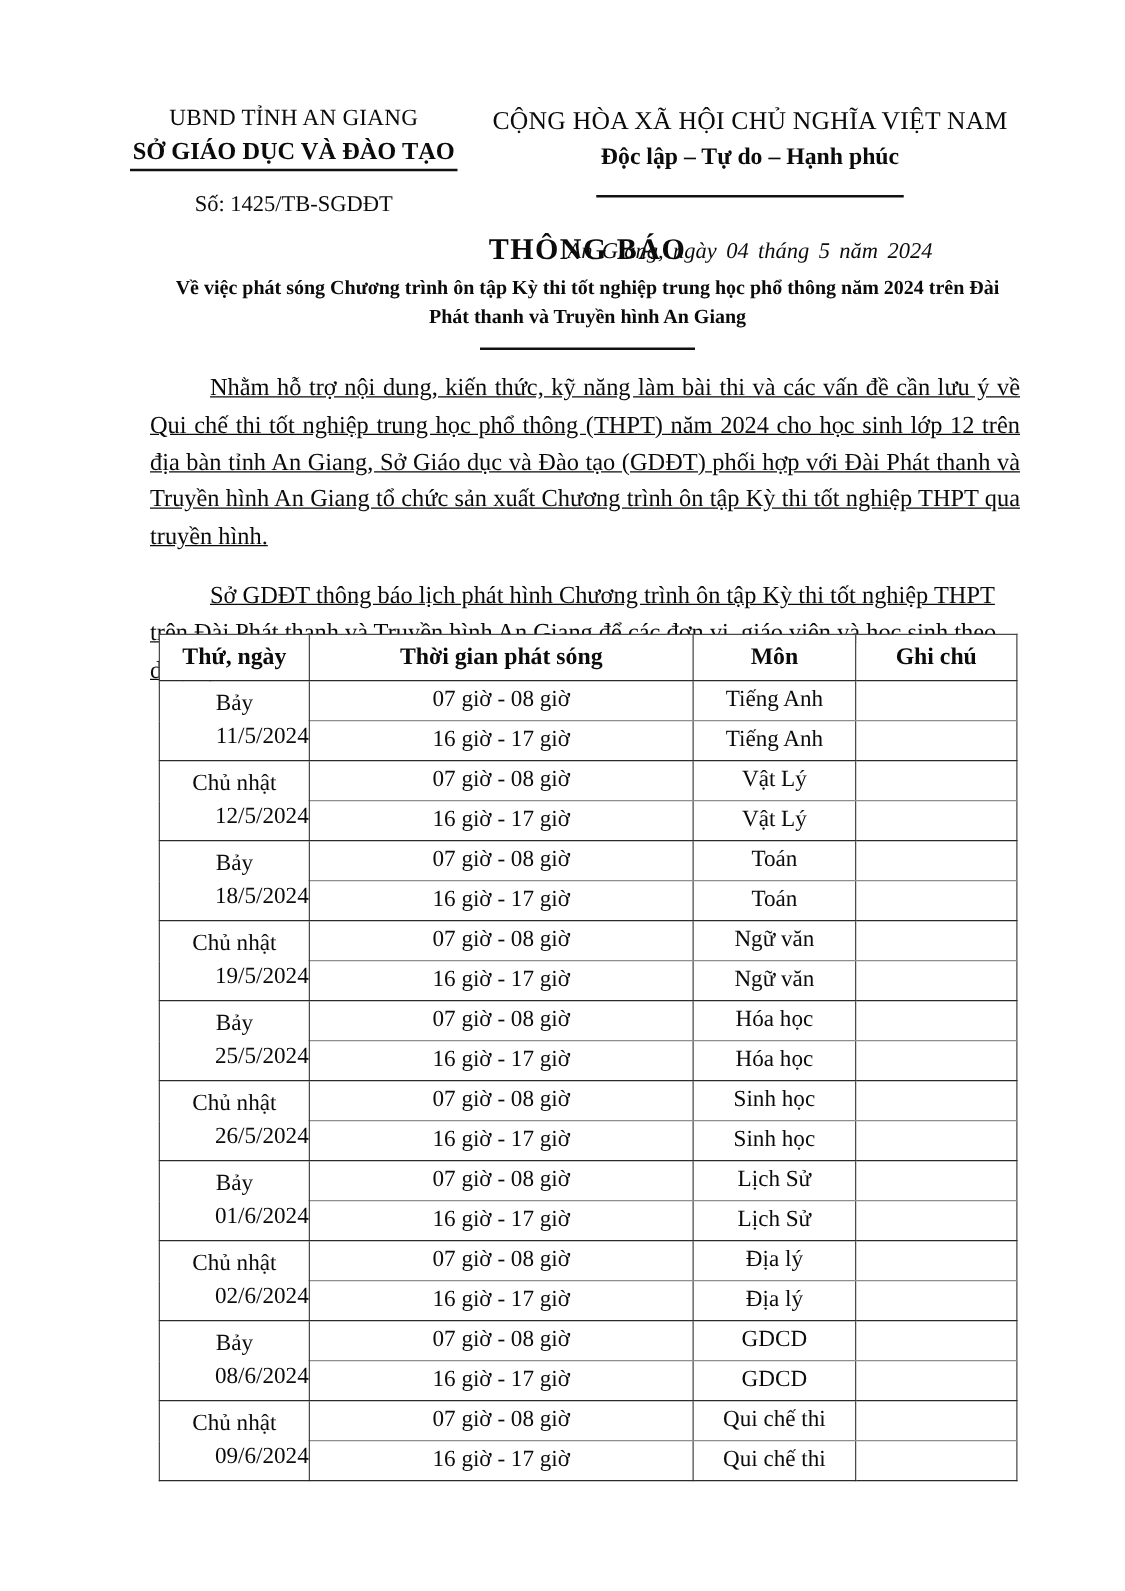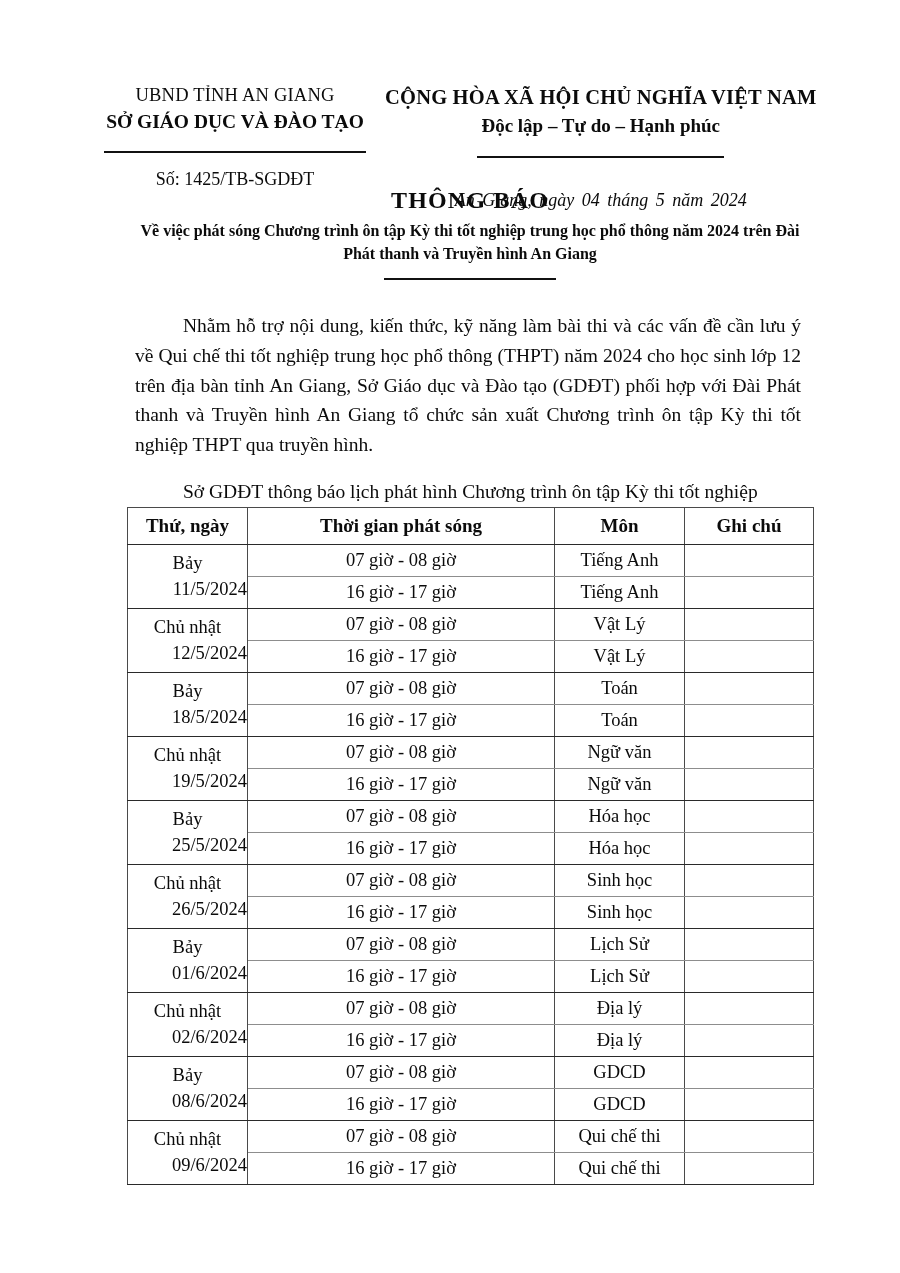--- a/index.html
+++ b/index.html
@@ -50,36 +50,35 @@
     line-height: 1.28;
     white-space: nowrap;
   }
   .lh-org2 {
     font-size: 19.5px;
     font-weight: bold;
     line-height: 1.3;
     white-space: nowrap;
     display: inline-block;
     border-bottom: 2px solid #111;
-    padding: 0 2px 17px 2px;
+    padding: 0 2px 1px 2px;
   }
   .lh-org2-wrap { margin-top: 1px; }
   .lh-number {
     font-size: 18px;
     margin-top: 16px;
     white-space: nowrap;
   }
 
   .lh-country {
     font-size: 20.5px;
-    font-weight: bold;
+    font-weight: normal;
     letter-spacing: 0.2px;
     line-height: 1.3;
     white-space: nowrap;
-    text-align: right;
   }
   .lh-motto {
     font-size: 19px;
     font-weight: bold;
     line-height: 1.3;
     white-space: nowrap;
     display: inline-block;
     border-bottom: 2px solid #111;
     padding: 0 4px 18px 4px;
   }
@@ -125,21 +124,22 @@
     position: absolute;
     left: 120px;
     top: 296px;
     width: 696px;
   }
   .para {
     font-size: 19.5px;
     line-height: 1.53;
     text-align: justify;
     text-indent: 48px;
-    margin: 15px;
+    margin: 0;
+    text-decoration: underline;
   }
   .para + .para { margin-top: 17px; }
   .para:last-child { text-align: left; }
 
   
   .schedule-wrap {
     position: absolute;
     left: 127px;
     top: 507px;
     width: 686px;

